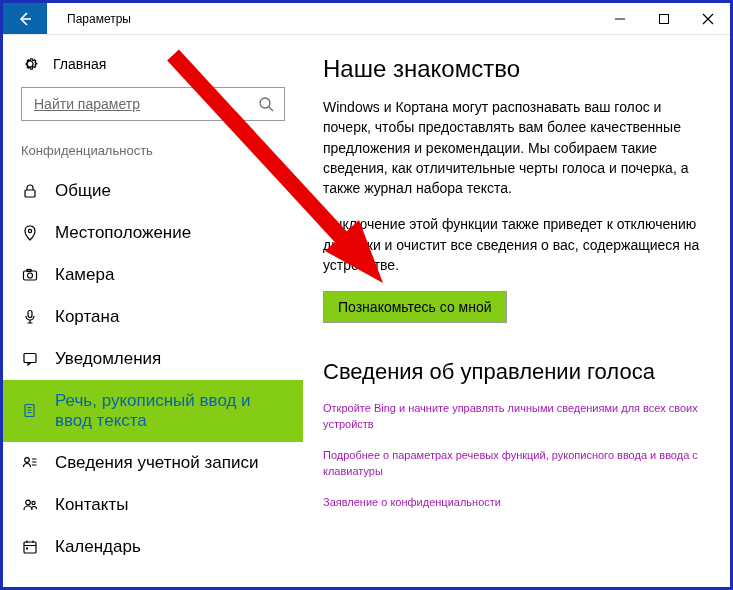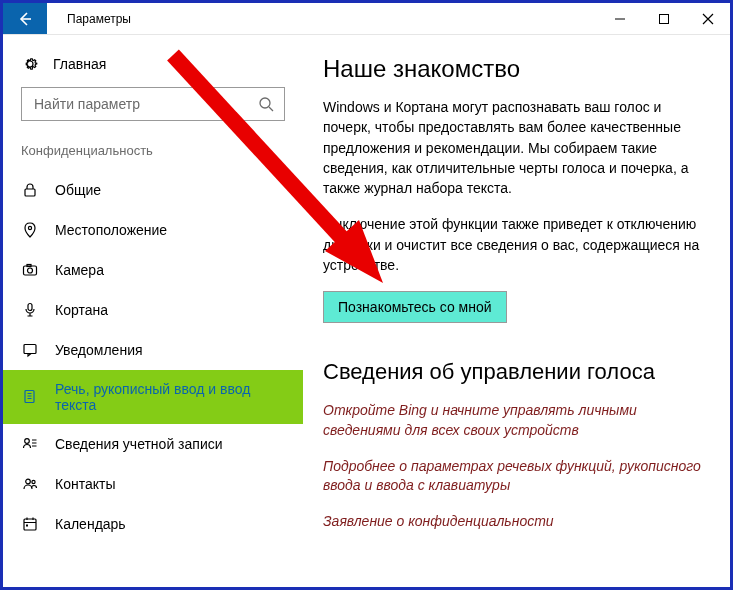--- a/index.html
+++ b/index.html
@@ -73,20 +73,21 @@
   .search {
     width: 100%;
     height: 34px;
     border: 1px solid #999;
     display: flex;
     align-items: center;
     padding: 0 10px;
     color: #6b6b6b;
     position: relative;
     cursor: text;
+    text-decoration: underline;
   }
   .search input {
     border: none;
     outline: none;
     width: 100%;
     font-size: 14px;
     font-family: inherit;
     color: #000;
     background: transparent;
   }
@@ -101,21 +102,21 @@
   .section-label {
     padding: 4px 18px 12px 18px;
     font-size: 13px;
     color: #6b6b6b;
   }
   .nav-item {
     display: flex;
     align-items: center;
     gap: 16px;
     padding: 11px 18px;
-    font-size: 14px;
+    font-size: 17px;
     cursor: pointer;
   }
   .nav-item.active {
     background: #84cc16;
     color: #0a64ad;
   }
   .nav-item .ico {
     width: 18px;
     height: 18px;
     flex: 0 0 18px;
@@ -136,40 +137,39 @@
     margin: 0 0 14px 0;
   }
   .main p {
     font-size: 14px;
     line-height: 1.45;
     margin: 0 0 16px 0;
     color: #000;
   }
   .btn {
     display: inline-block;
-    background: #5eead4;
+    background: #84cc16;
     border: 1px solid #999;
     padding: 7px 14px;
     font-size: 14px;
     cursor: pointer;
     margin-bottom: 36px;
   }
   .main h2 {
     font-size: 22px;
     font-weight: 400;
     margin: 0 0 16px 0;
   }
   .link {
     display: block;
-    font-size: 14px;
-    color: #7f1d1d;
+    font-size: 11px;
+    color: #a21caf;
     margin-bottom: 16px;
     cursor: pointer;
     line-height: 1.4;
-    font-style: italic;
   }
   .arrow-overlay {
     position: absolute;
     left: 150px;
     top: 32px;
     pointer-events: none;
     z-index: 50;
   }
   svg { display: block; }
 </style>

